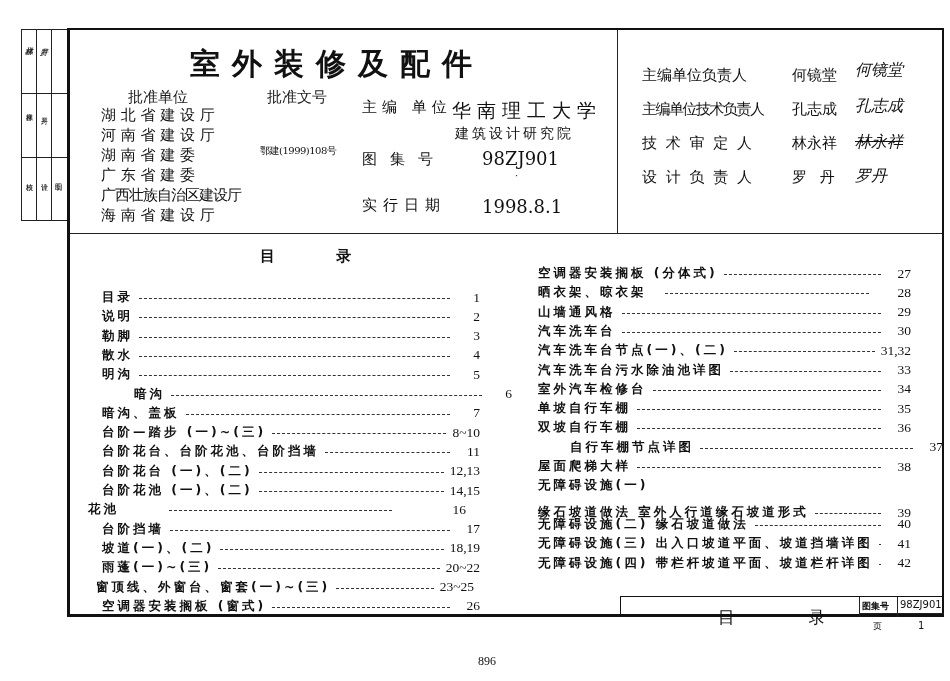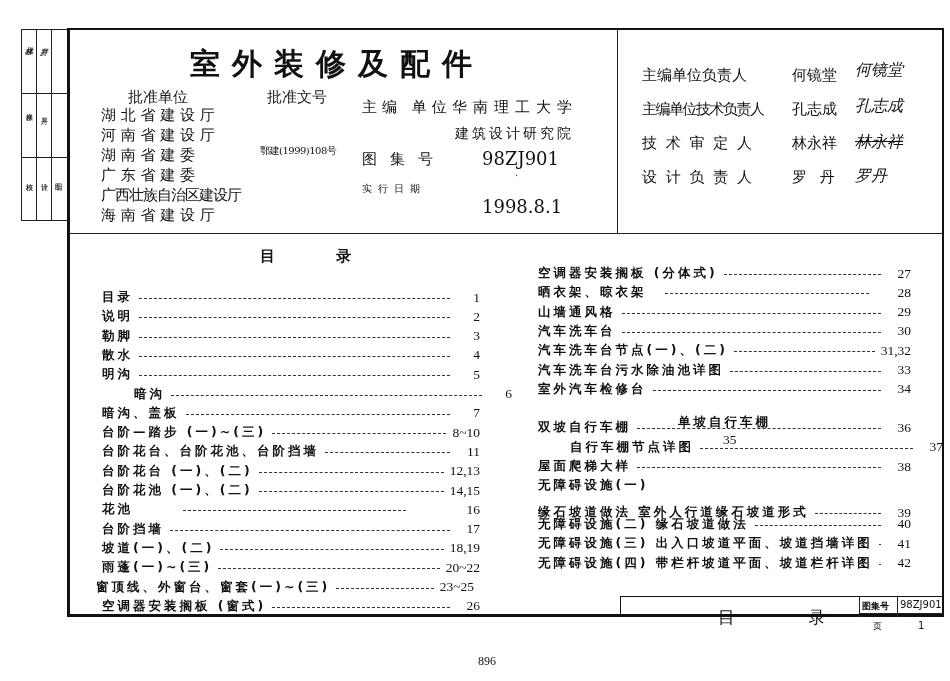--- a/index.html
+++ b/index.html
@@ -20,26 +20,26 @@
   .hdr-vdivider { left:617px; top:30px; width:0; height:203px; border-left:1.5px solid #222; }
 
   .title { left:190px; top:44px; font-family:"DejaVu Sans", sans-serif; font-weight:bold; font-size:30px; letter-spacing:12px; }
   .lbl { font-size:15px; color:#1a1a1a; }
   .approve-unit-head { left:128px; top:88px; }
   .approve-doc-head { left:267px; top:88px; }
   .unit-line { left:101px; font-size:15px; letter-spacing:0; white-space:nowrap; }
   .doc-no { left:260px; top:144px; font-size:10px; font-weight:normal; letter-spacing:-0.5px; }
 
   .edit-label { left:362px; top:98px; font-size:15px; letter-spacing:5px; }
-  .edit-value { left:452px; top:98px; font-size:15px; letter-spacing:6px; }
+  .edit-value { left:452px; top:98px; font-size:19px; letter-spacing:6px; }
   .edit-value2 { left:455px; top:125px; font-size:14px; letter-spacing:3px; }
   .atlas-label { left:362px; top:150px; font-size:15px; letter-spacing:13px; }
   .atlas-value { left:482px; top:148px; font-size:18px; }
   .dot { left:515px; top:170px; font-size:10px; }
-  .date-label { left:362px; top:182px; font-size:10px; letter-spacing:6px; }
+  .date-label { left:362px; top:196px; font-size:15px; letter-spacing:6px; }
   .date-value { left:482px; top:196px; font-size:18px; }
 
   .resp-role { left:642px; font-size:15px; white-space:nowrap; }
   .resp-name { left:792px; font-size:15px; white-space:nowrap; }
   .resp-sig { left:855px; font-size:16px; font-style:italic; font-family:"DejaVu Serif", serif; white-space:nowrap; }
 
   
   .toc-title { left:260px; top:247px; font-family:"DejaVu Sans", sans-serif; font-weight:bold; font-size:15px; letter-spacing:28px; }
   .toc-item { position:absolute; height:19px; display:flex; align-items:center; font-size:12.5px; white-space:nowrap; }
   .toc-item .t { font-family:"DejaVu Sans", sans-serif; font-weight:bold; letter-spacing:3px; }
@@ -163,21 +163,21 @@
     <div class="toc-item" style="left: 102px; top: 461.7px; width: 378px;">
       <span class="t">台阶花台 (一)、(二)</span>
       <span class="lead"></span>
       <span class="p">12,13</span>
     </div>
     <div class="toc-item" style="left: 102px; top: 481px; width: 378px;">
       <span class="t">台阶花池 (一)、(二)</span>
       <span class="lead"></span>
       <span class="p">14,15</span>
     </div>
-    <div class="toc-item" style="left: 102px; top: 500.3px; width: 378px; gap: 44px;">
+    <div class="toc-item" style="left: 88px; top: 500.3px; width: 378px; gap: 44px;">
       <span class="t">花池</span>
       <span class="lead"></span>
       <span class="p">16</span>
     </div>
     <div class="toc-item" style="left: 102px; top: 519.6px; width: 378px; justify-content: flex-end;">
       <span class="t">台阶挡墙</span>
       <span class="lead"></span>
       <span class="p">17</span>
     </div>
     <div class="toc-item" style="left: 102px; top: 538.9px; width: 378px;">
@@ -231,21 +231,21 @@
     <div class="toc-item" style="left: 538px; top: 360.5px; width: 373px;">
       <span class="t">汽车洗车台污水除油池详图</span>
       <span class="lead"></span>
       <span class="p">33</span>
     </div>
     <div class="toc-item" style="left: 538px; top: 379.8px; width: 373px;">
       <span class="t">室外汽车检修台</span>
       <span class="lead"></span>
       <span class="p">34</span>
     </div>
-    <div class="toc-item" style="left: 538px; top: 414px; width: 373px; flex-direction: column;">
+    <div class="toc-item" style="left: 538px; top: 399px; width: 373px;">
       <span class="t">单坡自行车棚</span>
       <span class="lead"></span>
       <span class="p">35</span>
     </div>
     <div class="toc-item" style="left: 538px; top: 418.4px; width: 373px;">
       <span class="t">双坡自行车棚</span>
       <span class="lead"></span>
       <span class="p">36</span>
     </div>
     <div class="toc-item" style="left: 570px; top: 437.7px; width: 373px;">

